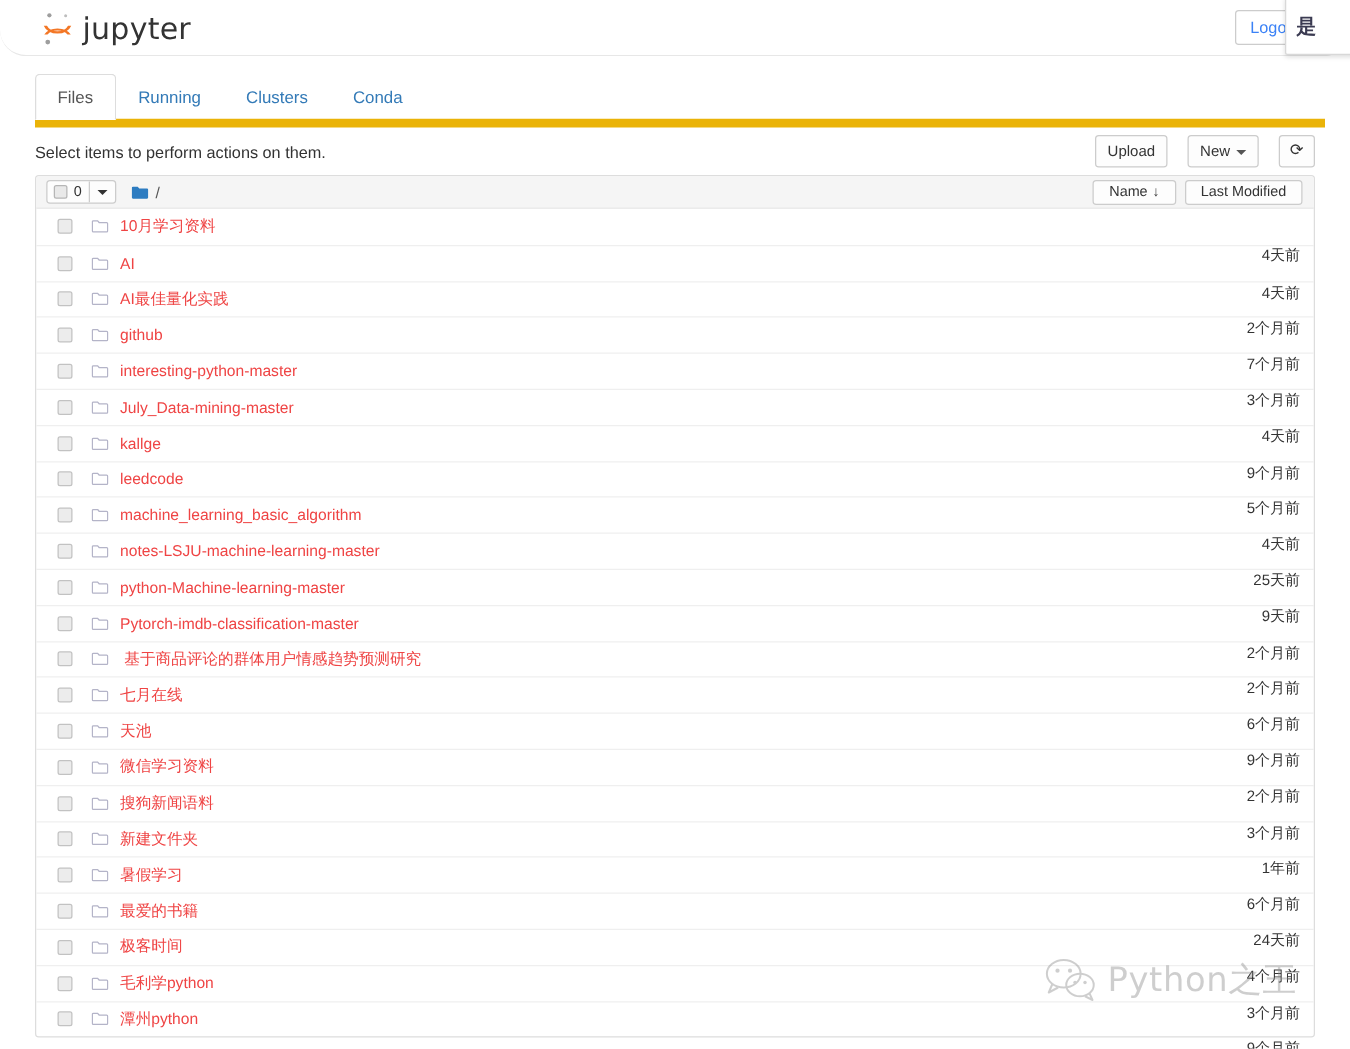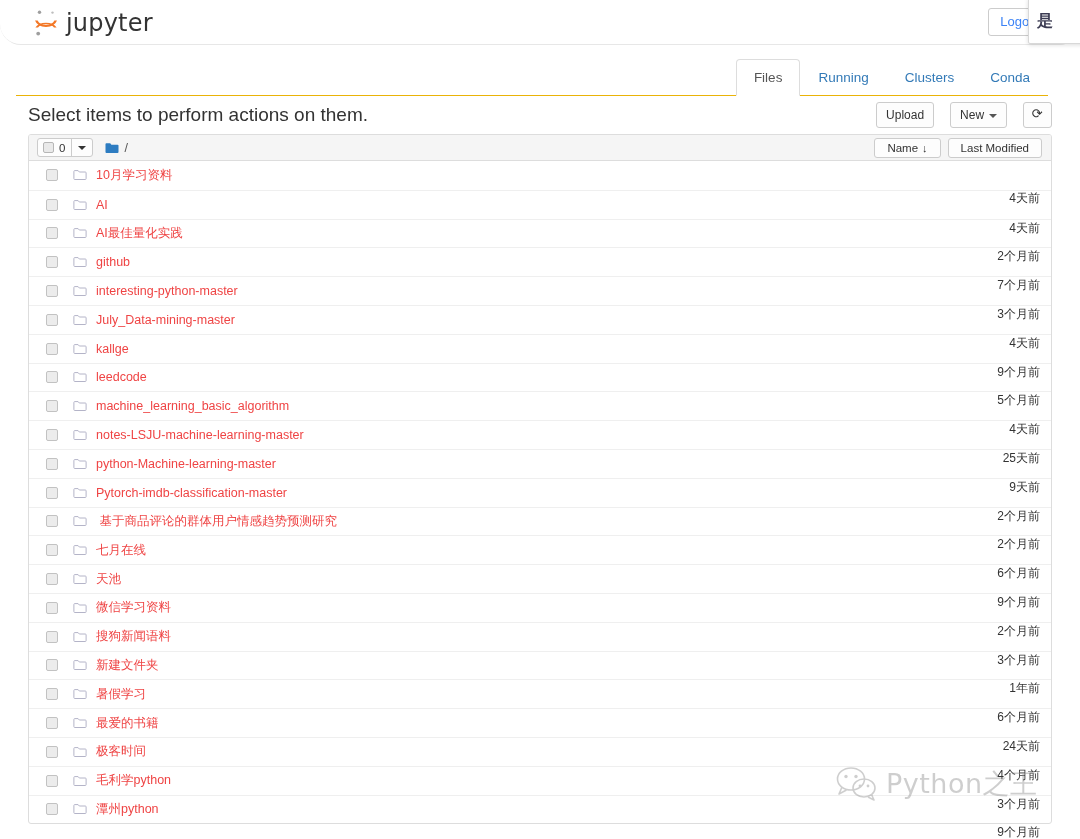--- a/index.html
+++ b/index.html
@@ -62,26 +62,25 @@
   }
 
   
   .tabs-wrap {
     padding: 14px 0 0 0;
     border-bottom: 0;
   }
   .tabs {
     display: flex;
     list-style: none;
-    margin: 0 0 0 16px;
+    margin: 0 0 0 28px;
     padding: 0;
-    border-bottom: 1px solid #eab308;
+    border-bottom: 7px solid #eab308;
     position: relative;
     width: 1032px;
-    justify-content: flex-end;
   }
   .tab {
     padding: 9px 17px;
     font-size: 13.5px;
     color: #337ab7;
     cursor: pointer;
     margin-bottom: -1px;
     border: 1px solid transparent;
     border-radius: 4px 4px 0 0;
     line-height: 17px;
@@ -96,21 +95,21 @@
 
   
   .toolbar {
     position: relative;
     margin: 0 28px;
     height: 38px;
     display: flex;
     align-items: center;
   }
   .toolbar-note {
-    font-size: 19px;
+    font-size: 13px;
     color: #333333;
   }
   .toolbar-actions {
     position: absolute;
     right: 0; top: 6px;
     display: flex;
     gap: 16px;
   }
   .btn {
     font-size: 12px;

